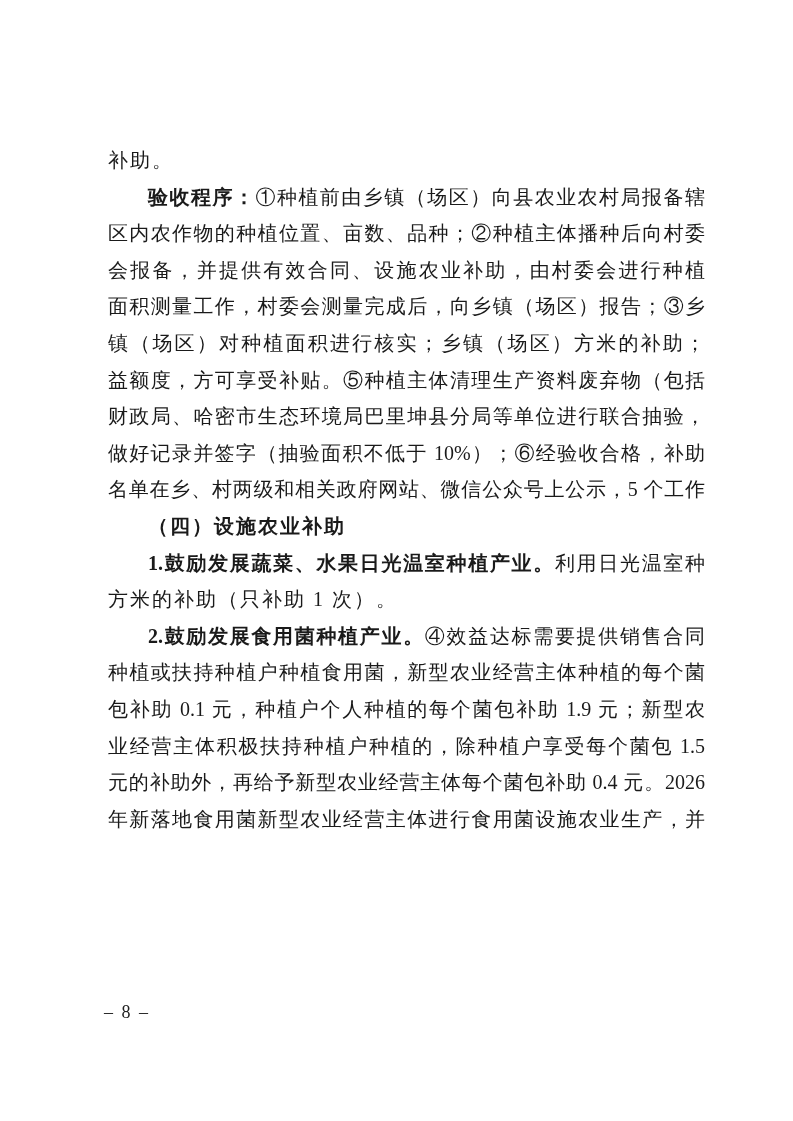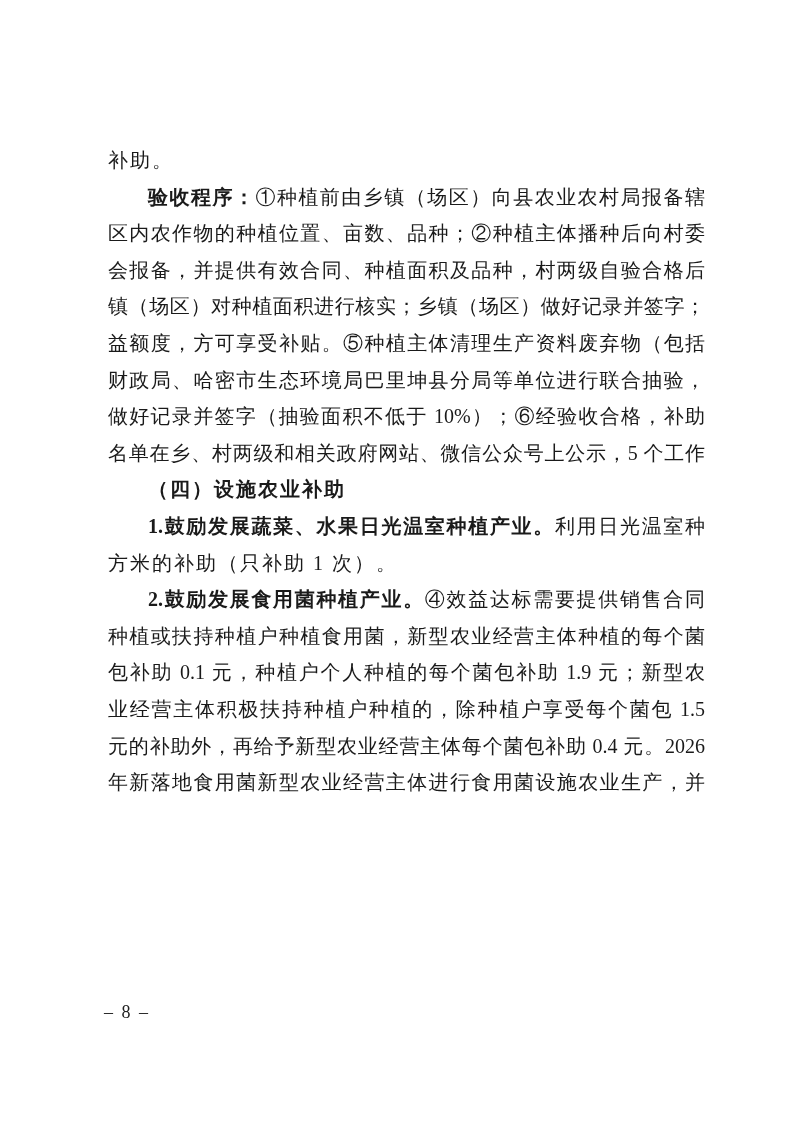--- a/index.html
+++ b/index.html
@@ -56,22 +56,23 @@
 <body>
 
 <div class="page">
   <div class="content">
 
     <div class="line nj">补助。</div>
 
     <div class="line j ind"><span class="b">验收程序：</span><span>①种植前由乡镇（场区）向县农业农村局报备辖</span></div>
 
     <div class="line j">区内农作物的种植位置、亩数、品种；②种植主体播种后向村委</div>
-    <div class="line j">会报备，并提供有效合同、种植面积及品种，村两级自验合格后</div>
-    <div class="line j">镇（场区）对种植面积进行核实；乡镇（场区）做好记录并签字；</div>
+    <div class="line j">会报备，并提供有效合同、设施农业补助，由村委会进行种植</div>
+    <div class="line j">面积测量工作，村委会测量完成后，向乡镇（场区）报告；③乡</div>
+    <div class="line j">镇（场区）对种植面积进行核实；乡镇（场区）方米的补助；</div>
     <div class="line j">益额度，方可享受补贴。⑤种植主体清理生产资料废弃物（包括</div>
     <div class="line j">财政局、哈密市生态环境局巴里坤县分局等单位进行联合抽验，</div>
     <div class="line j">做好记录并签字（抽验面积不低于 10%）；⑥经验收合格，补助</div>
     <div class="line j">名单在乡、村两级和相关政府网站、微信公众号上公示，5 个工作</div>
 
     <div class="line nj ind"><span class="b">（四）设施农业补助</span></div>
 
     <div class="line j ind"><span class="b">1.鼓励发展蔬菜、水果日光温室种植产业。</span><span>利用日光温室种</span></div>
 
     <div class="line nj">方米的补助（只补助 1 次）。</div>

